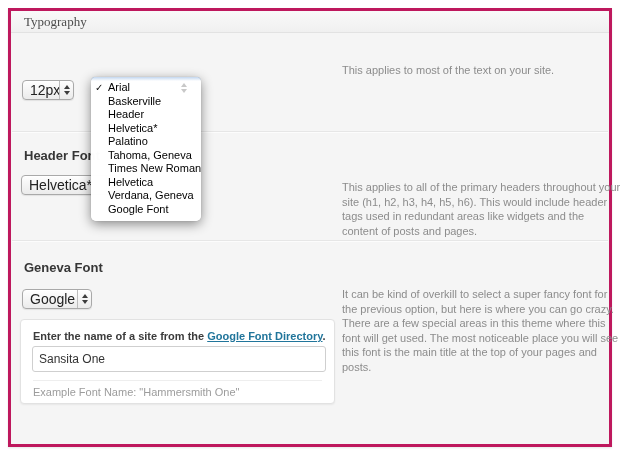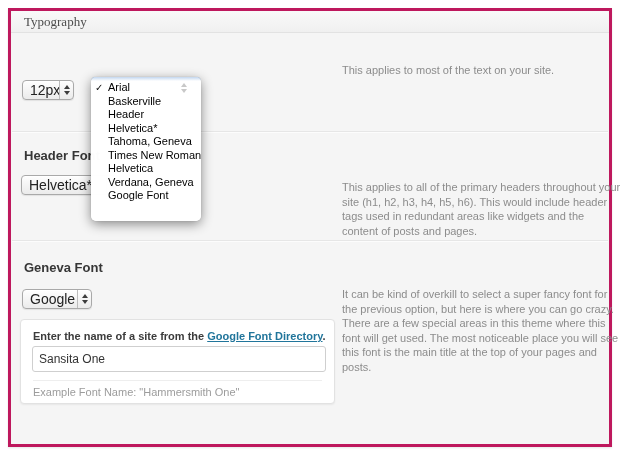--- a/index.html
+++ b/index.html
@@ -123,19 +123,20 @@
 
   <div class="popup">
     <span class="ghost-stepper stepper">
         <span class="tri-up"></span>
         <span class="tri-dn"></span>
       </span>
     <div class="item"><span class="check">✓</span><span>Arial</span></div>
     <div class="item"><span>Baskerville</span></div>
     <div class="item"><span>Header</span></div>
     <div class="item"><span>Helvetica*</span></div>
+    <div class="item"><span>Palatino</span></div>
     <div class="item"><span>Tahoma, Geneva</span></div>
     <div class="item"><span>Times New Roman</span></div>
     <div class="item"><span>Helvetica</span></div>
     <div class="item"><span>Verdana, Geneva</span></div>
     <div class="item"><span>Google Font</span></div>
   </div>
 </div>
 
 </body></html>

